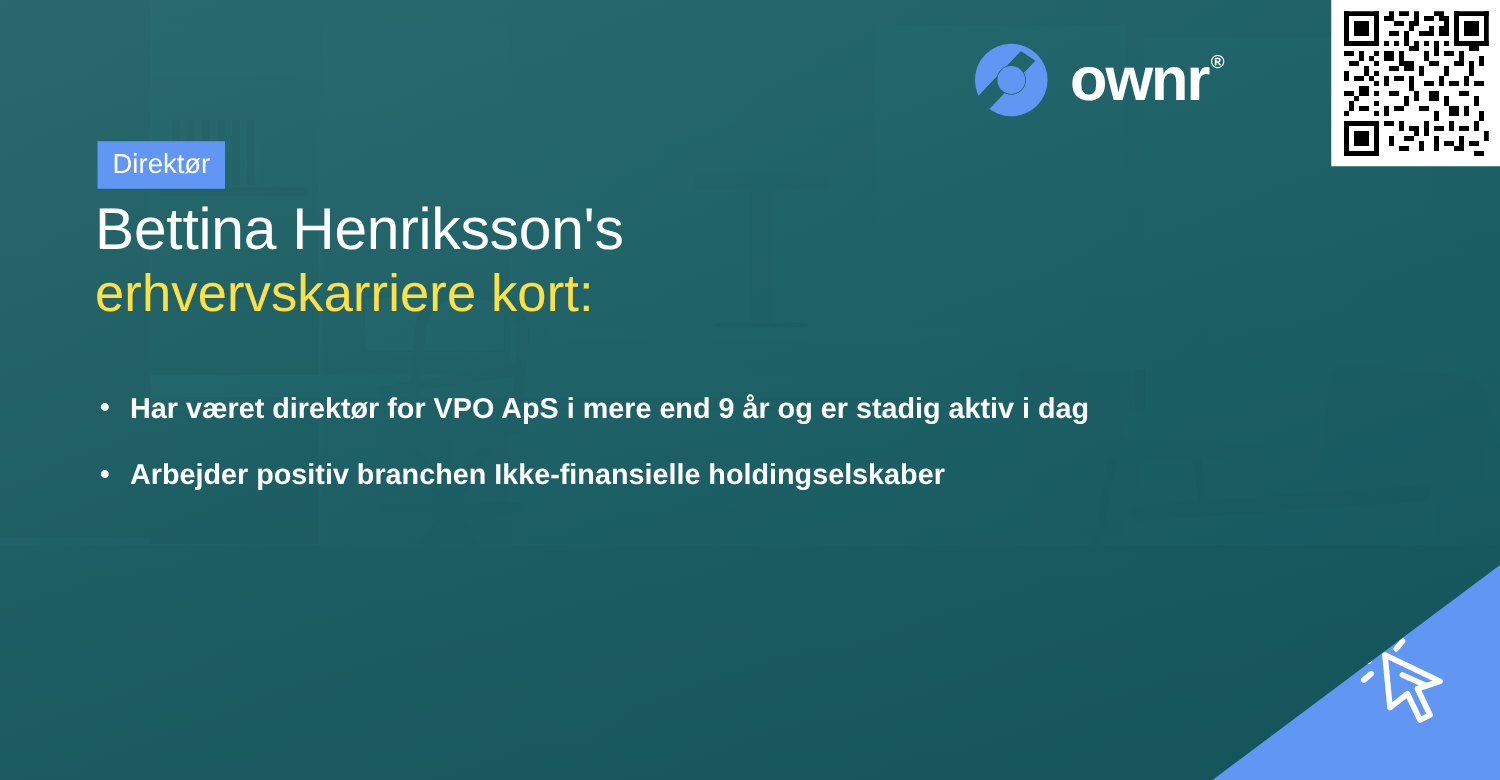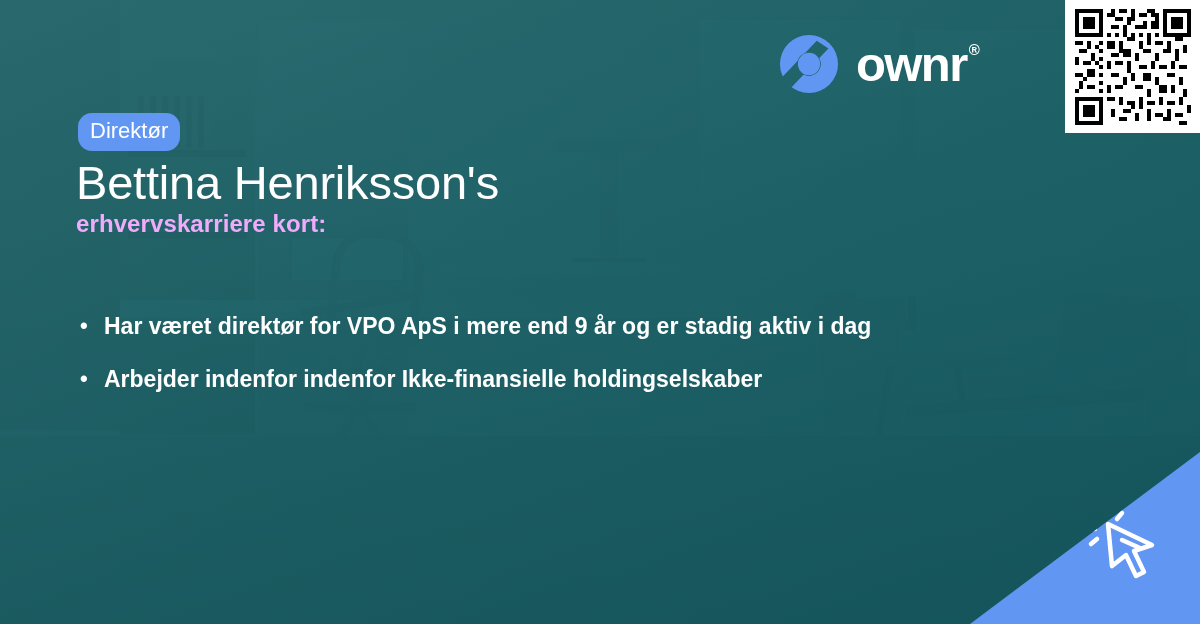--- a/index.html
+++ b/index.html
@@ -147,30 +147,30 @@
                letter-spacing: -1.6px; line-height: 1;
                display: flex; align-items: flex-start; }
   .logo-reg { font-size: 15px; font-weight: 700; margin-top: 2px; margin-left: 2px; }
 
   
   .badge {
     position: absolute; left: 78px; top: 113px;
     background: #6196f3; color: #ffffff;
     font-size: 22px; line-height: 1;
     padding: 7px 12px 9px 12px;
-    border-radius: 14px;
+    border-radius: 0;
   }
   .title {
     position: absolute; left: 76px; top: 157px;
     color: #ffffff; font-size: 47px; font-weight: 400;
     letter-spacing: -.2px; line-height: 1.12;
   }
   .subtitle {
     position: absolute; left: 76px; top: 210px;
-    color: #f0abfc; font-size: 24px; font-weight: 700;
+    color: #fde047; font-size: 42px; font-weight: 400;
     letter-spacing: .1px; line-height: 1.2;
   }
 
   .bullets {
     position: absolute; left: 76px; top: 310px;
     width: 860px;
     list-style: none;
   }
   .bullets li {
     position: relative;
@@ -407,16 +407,16 @@
       <span class="logo-reg">®</span>
     </div>
   </div>
 
   <div class="badge">Direktør</div>
   <div class="title">Bettina Henriksson's</div>
   <div class="subtitle">erhvervskarriere kort:</div>
 
   <ul class="bullets">
     <li>Har været direktør for VPO ApS i mere end 9 år og er stadig aktiv i dag</li>
-    <li>Arbejder indenfor indenfor Ikke-finansielle holdingselskaber</li>
+    <li>Arbejder positiv branchen Ikke-finansielle holdingselskaber</li>
   </ul>
 
 </div>
 
 </body></html>

